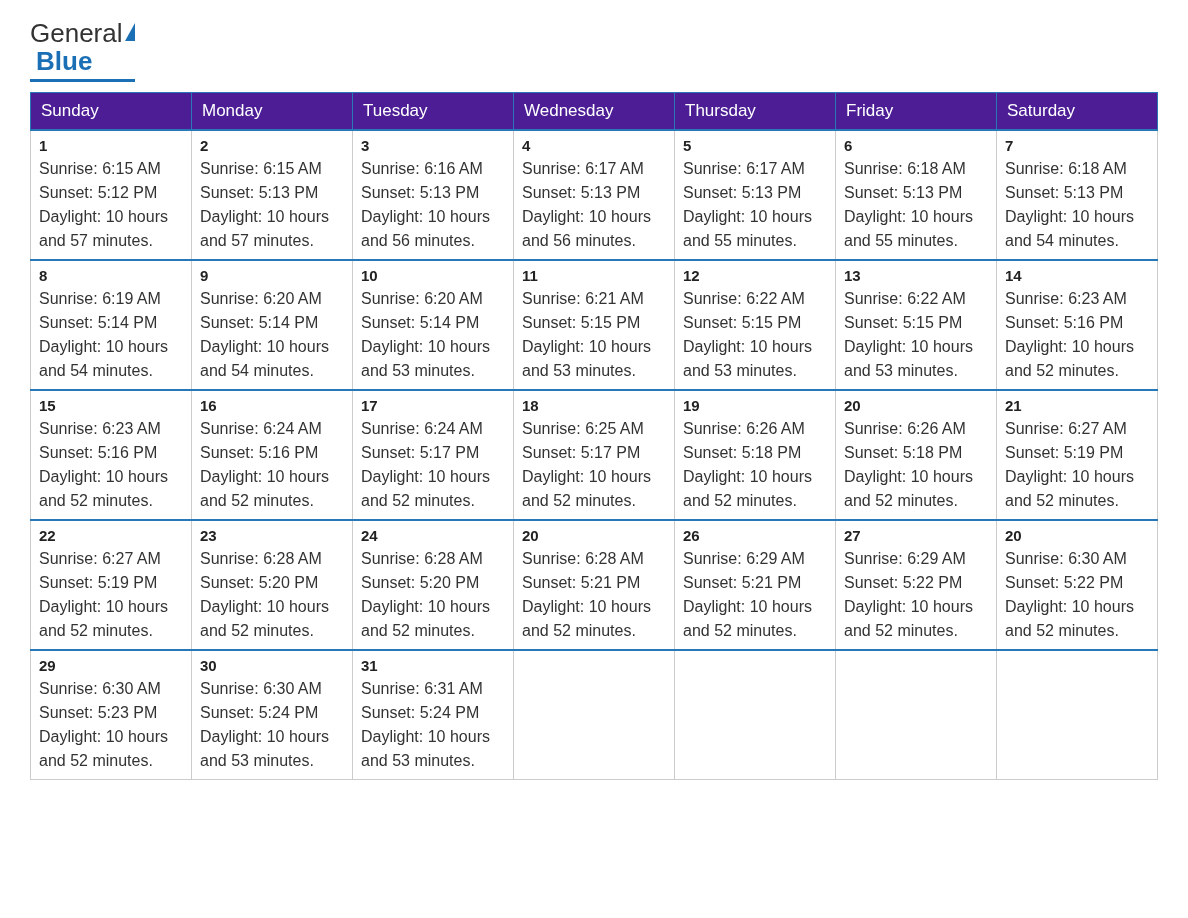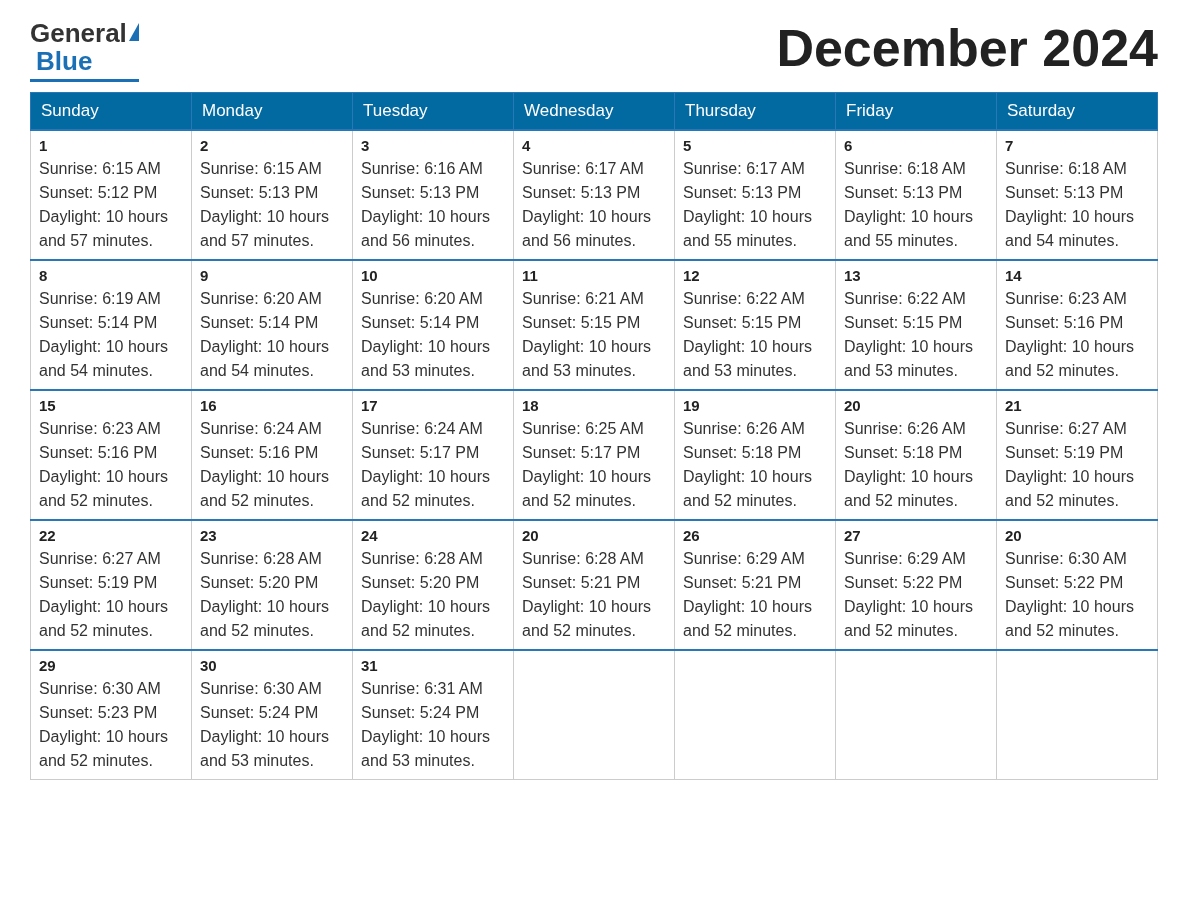--- a/index.html
+++ b/index.html
@@ -17,21 +17,21 @@
     }
     .logo {
       display: flex;
       flex-direction: column;
       align-items: flex-start;
     }
     .logo-text {
       display: flex;
       align-items: center;
       font-size: 26px;
-      font-weight: bold;
+      font-weight: normal;
       color: #333;
       line-height: 1;
     }
     .logo-general { color: #333; }
     .logo-blue { color: #1a6fb5; }
     .logo-triangle {
       width: 0;
       height: 0;
       border-left: 10px solid transparent;
       border-right: 0px solid transparent;
@@ -58,21 +58,21 @@
       font-size: 22px;
       color: #444;
       margin-top: 4px;
     }
     .calendar-table {
       width: 100%;
       border-collapse: collapse;
       margin-top: 10px;
     }
     .calendar-table th {
-      background: #0369a1;
+      background: #4c1d95;
       color: #fff;
       padding: 8px 10px;
       text-align: left;
       font-size: 17px;
       font-weight: normal;
       border: 1px solid #2878b8;
     }
     .calendar-table td {
       vertical-align: top;
       padding: 6px 8px;
@@ -111,21 +111,20 @@
     <div class="logo-text">
       <span class="logo-general">General</span>
       <div class="logo-triangle"></div>
     </div>
     <div style="display:flex; align-items:center; margin-left:6px;">
       <span class="logo-blue" style="font-size:26px; font-weight:bold; color:#1a6fb5; margin-right:4px;">Blue</span>
     </div>
     <div class="logo-underline"></div>
   </div>
   <div class="title-area">
-    <div class="month-title">December 2024</div>
   </div>
 </div>
 
 <table class="calendar-table">
   <thead>
     <tr>
     <th>Sunday</th>
         <th>Monday</th>
         <th>Tuesday</th>
         <th>Wednesday</th>

